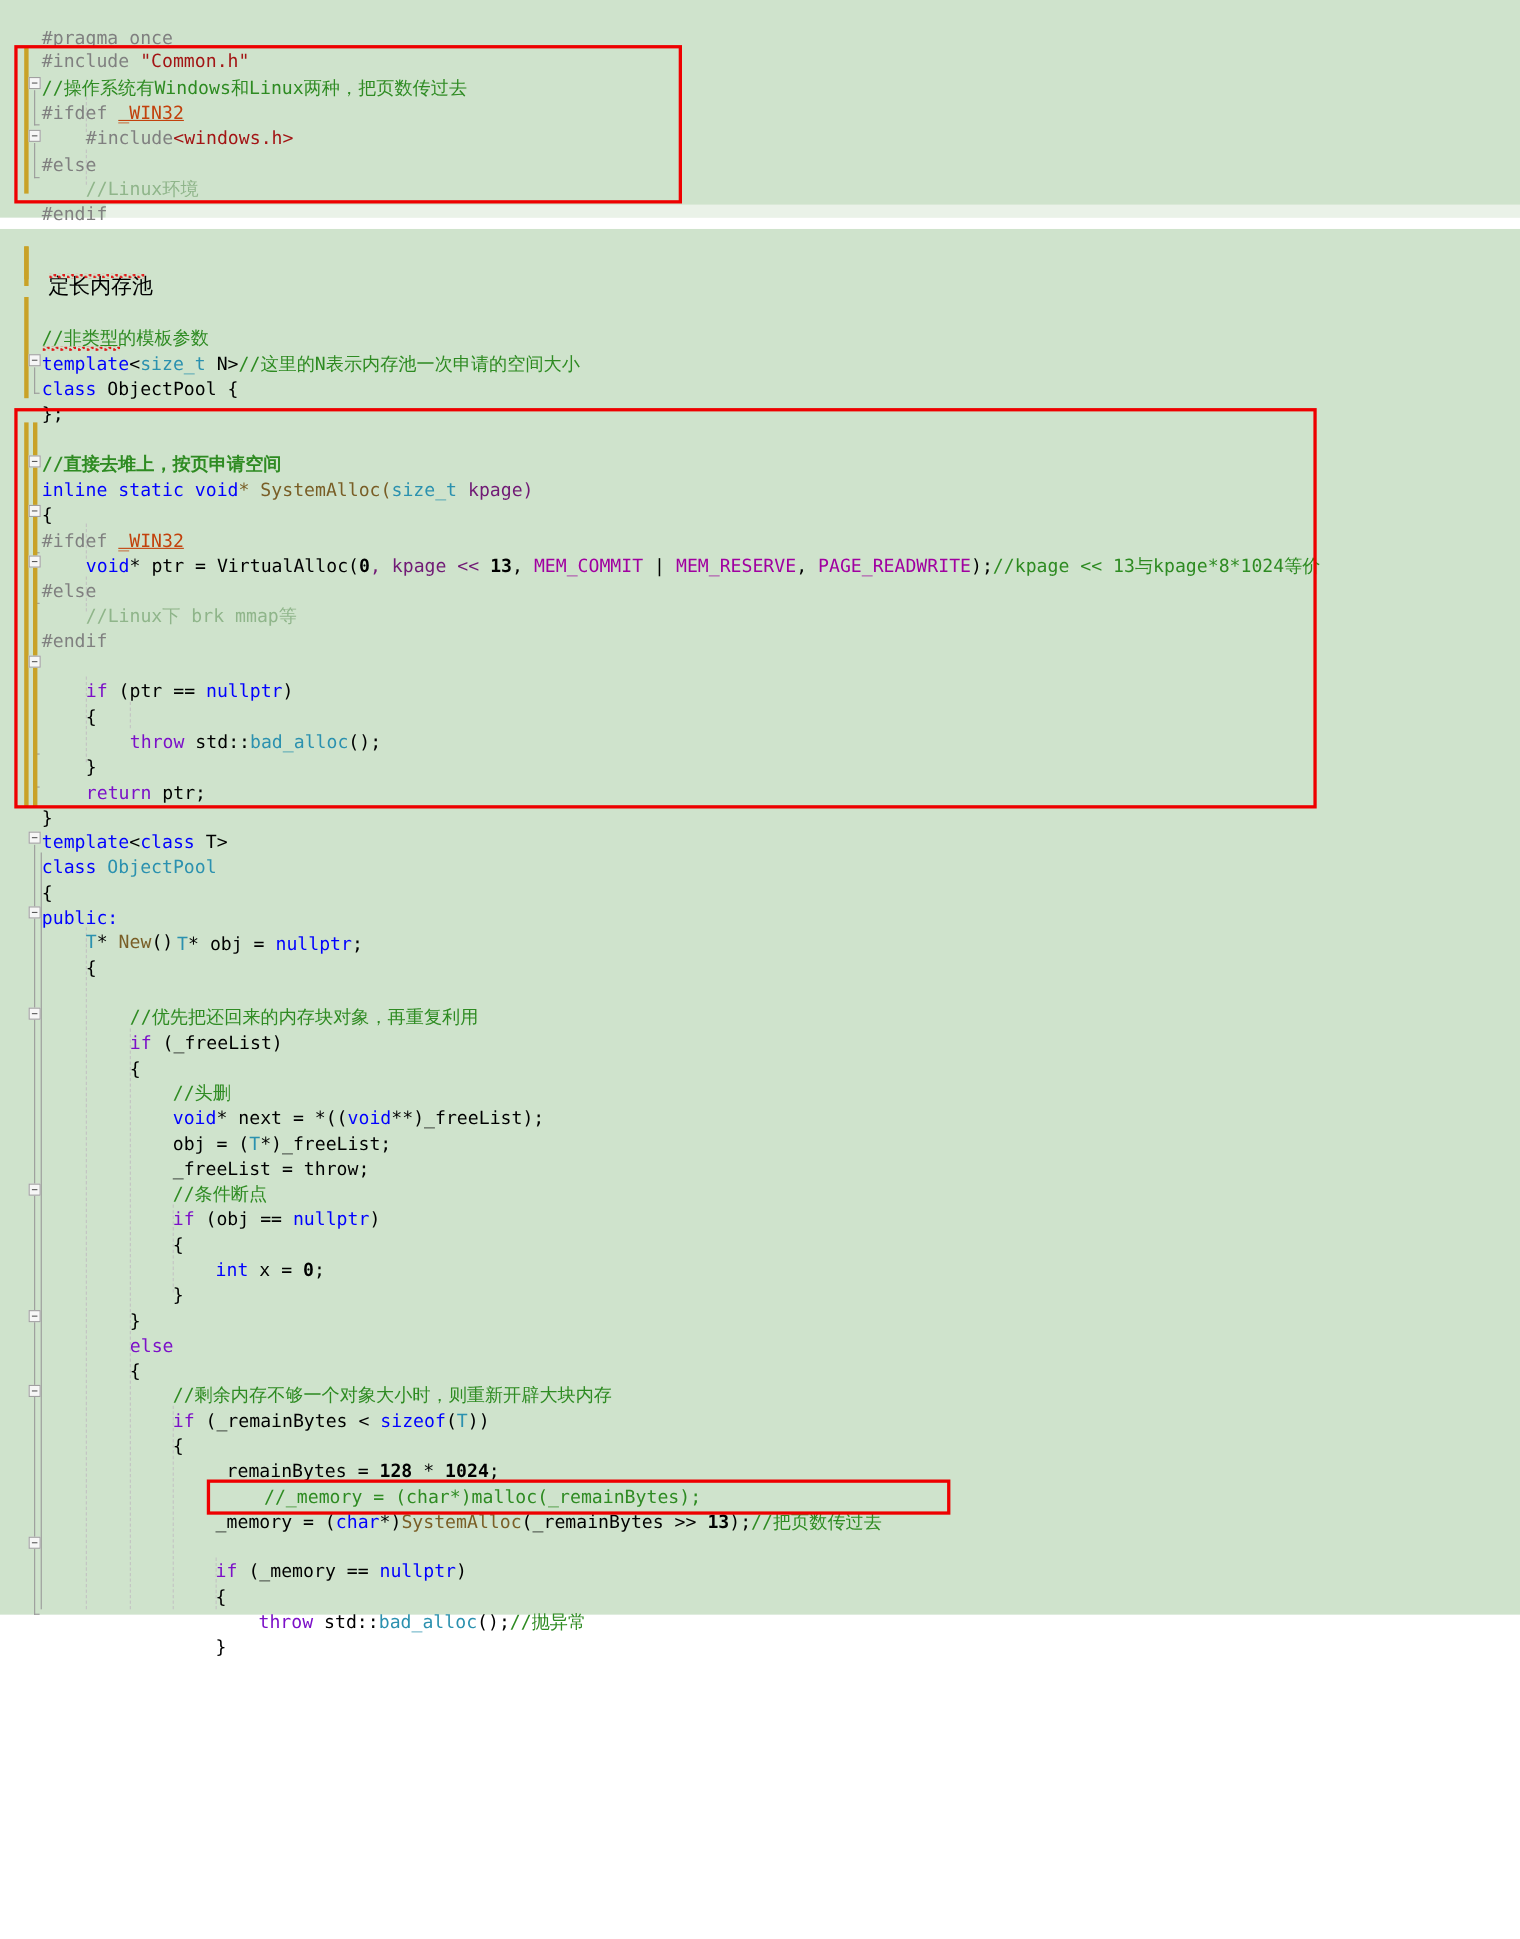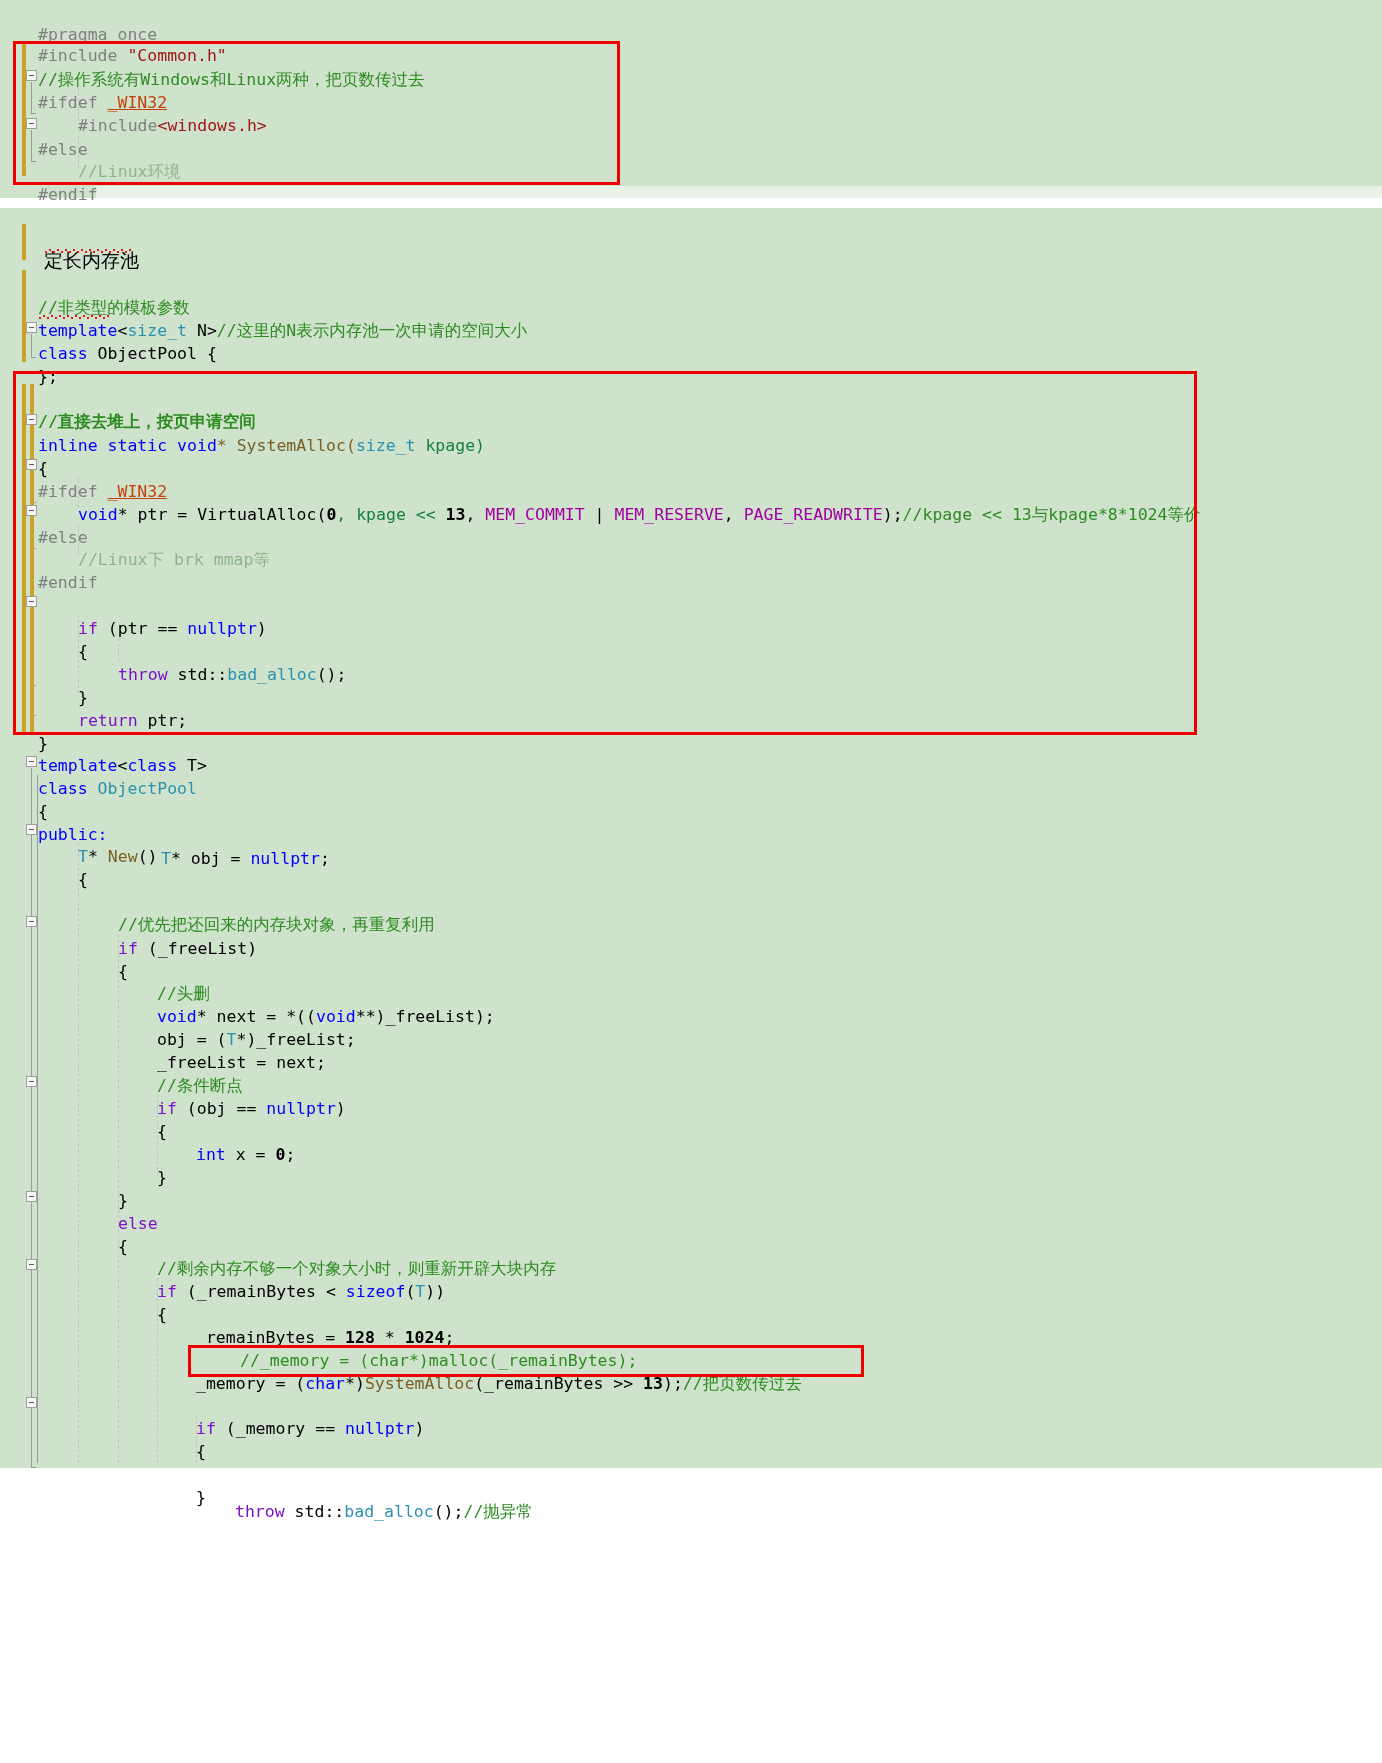--- a/index.html
+++ b/index.html
@@ -46,21 +46,21 @@
   .kw2     { color: #7c10c8; }   
   .type    { color: #2b91af; }   
   .str     { color: #a31515; }   
   .cmt     { color: #2e8b22; }   
   .cmtg    { color: #8fb58a; }   
   .pp      { color: #808080; }   
   .ppact   { color: #c2410c; }   
   .macro   { color: #a000a0; }   
   .fn      { color: #795e26; }   
   .num     { color: #000000; font-weight: bold; }
-  .grey    { color: #15803d; }   
+  .grey    { color: #701a75; }   
   .plain   { color: #000000; }
 
   
   .fold {
     position: absolute;
     width: 11px; height: 11px;
     border: 1px solid #a0a0a0;
     background: #f6f6f6;
     z-index: 6;
   }
@@ -354,21 +354,21 @@
 
   <div class="line" style="top:982px;">
     <span class="code" style="left:157px;"><span class="kw">void</span><span class="plain">* next = *((</span><span class="kw">void</span><span class="plain">**)_freeList);</span></span>
   </div>
 
   <div class="line" style="top:1005px;">
     <span class="code" style="left:157px;"><span class="plain">obj = (</span><span class="type">T</span><span class="plain">*)_freeList;</span></span>
   </div>
 
   <div class="line" style="top:1028px;">
-    <span class="code" style="left:157px;"><span class="plain">_freeList = next;</span></span>
+    <span class="code" style="left:157px;"><span class="plain">_freeList = throw;</span></span>
   </div>
 
   <div class="line" style="top:1051px;">
     <span class="code" style="left:157px;"><span class="cmt">//条件断点</span></span>
   </div>
 
   <div class="line" style="top:1074px;">
     <span class="code" style="left:157px;"><span class="kw2">if</span><span class="plain"> (obj == </span><span class="kw">nullptr</span><span class="plain">)</span></span>
   </div>
 
@@ -421,21 +421,21 @@
   </div>
 
   <div class="line" style="top:1394px;">
     <span class="code" style="left:196px;text-align:right;"><span class="kw2">if</span><span class="plain"> (_memory == </span><span class="kw">nullptr</span><span class="plain">)</span></span>
   </div>
 
   <div class="line" style="top:1417px;">
     <span class="code" style="left:196px;"><span class="plain">{</span></span>
   </div>
 
-  <div class="line" style="top:1477px;padding-left:36px;">
+  <div class="line" style="top:1440px;padding-left:36px;">
     <span class="code" style="left:235px;"><span class="kw2">throw</span><span class="plain"> std::</span><span class="type">bad_alloc</span><span class="plain">();</span><span class="cmt">//抛异常</span></span>
   </div>
 
   <div class="line" style="top:1463px;">
     <span class="code" style="left:196px;"><span class="plain">}</span></span>
   </div>
 
   <div class="annot" style="left:13px; top:41px; width:607px; height:144px;"></div>
   <div class="annot" style="left:13px; top:371px; width:1184px; height:364px;"></div>
   <div class="annot" style="left:188px; top:1345px; width:676px; height:32px;"></div>

